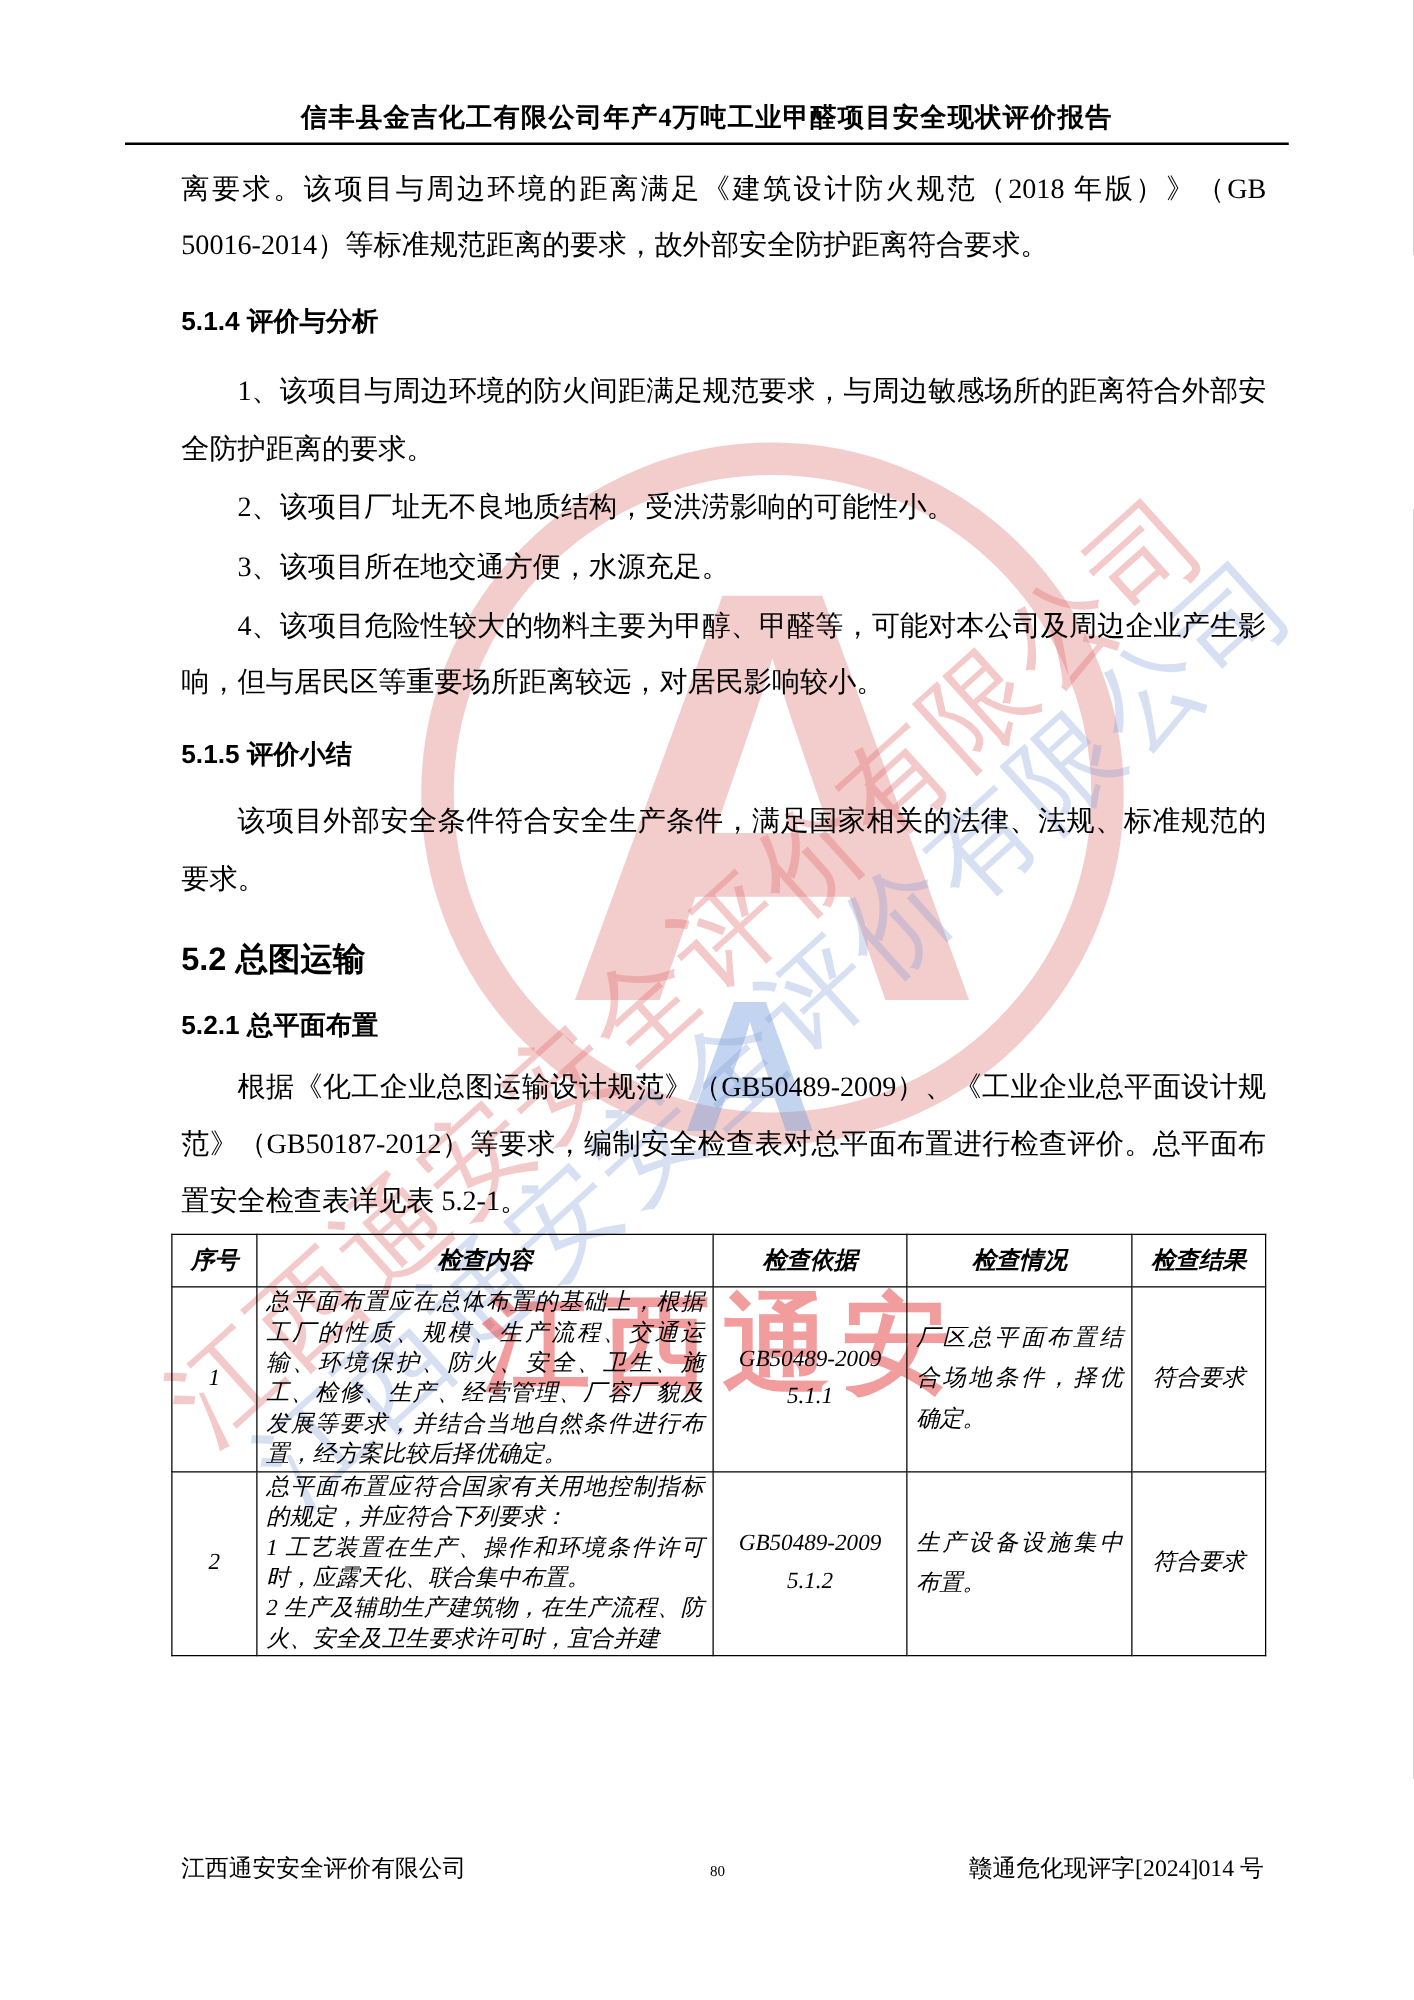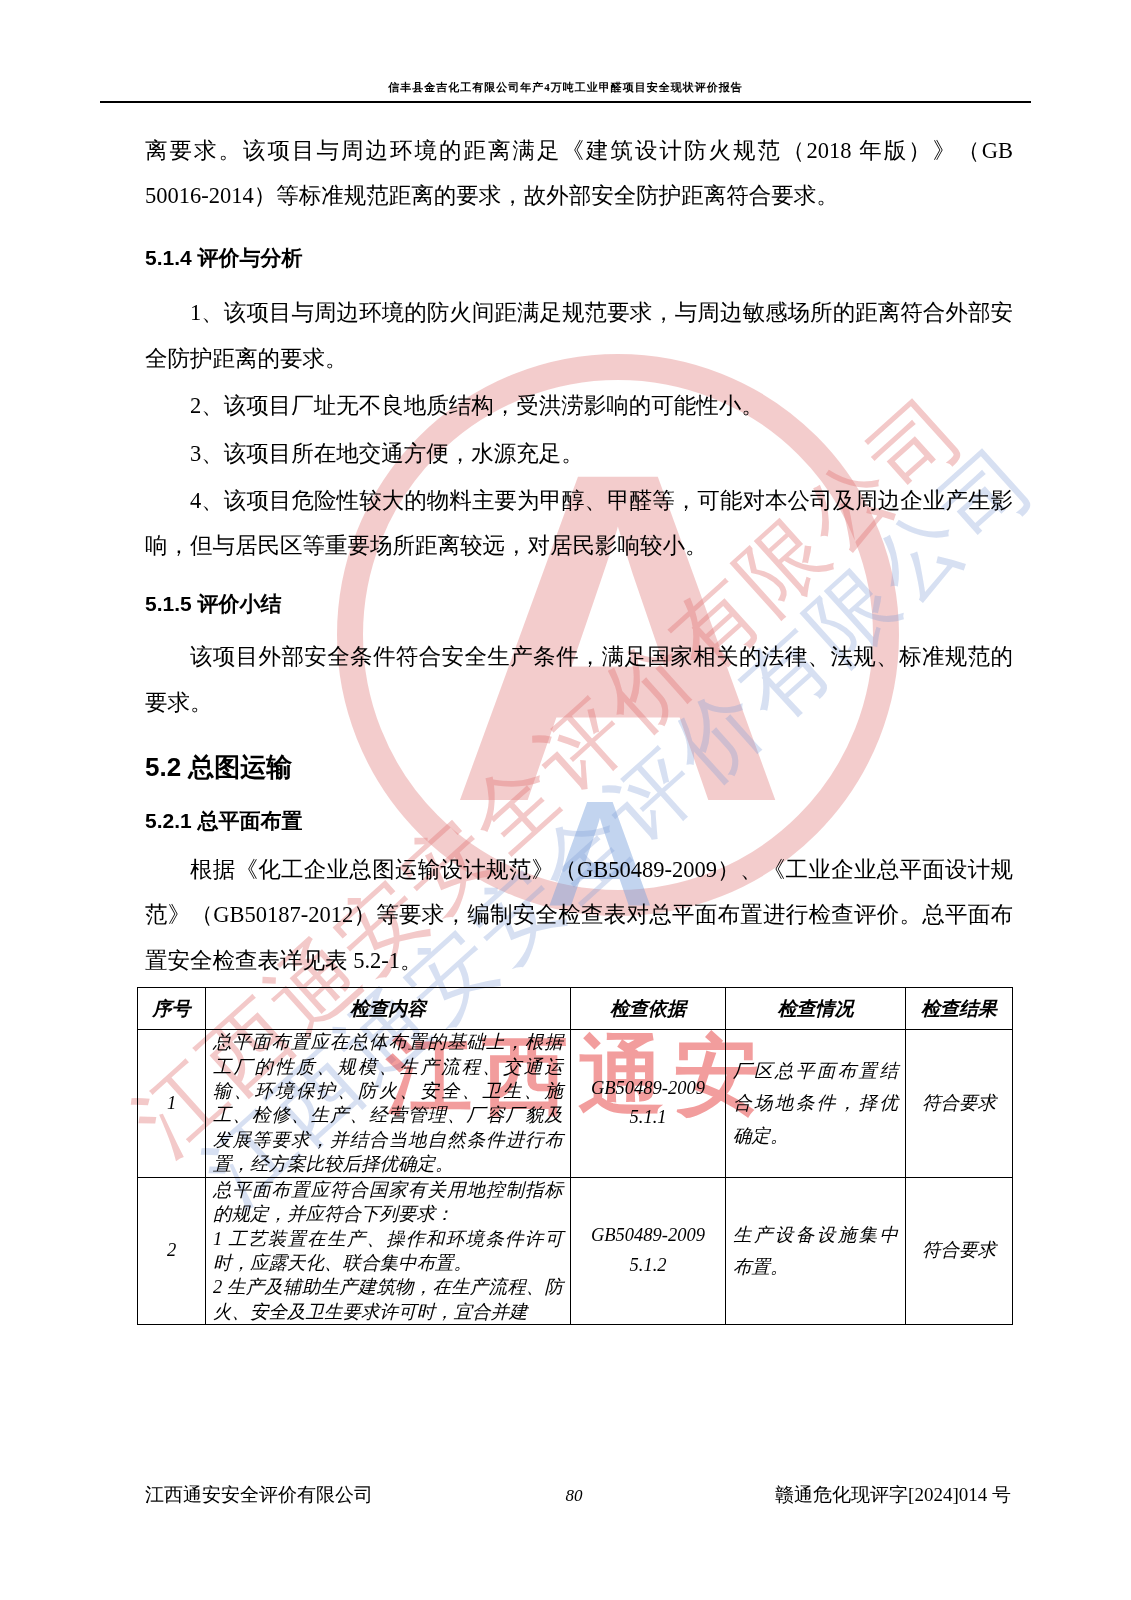--- a/index.html
+++ b/index.html
@@ -22,21 +22,21 @@
     pointer-events: none;
   }
   
   .doc-header {
     position: absolute;
     top: 80px;
     left: 100px;
     right: 100px;
     z-index: 2;
     text-align: center;
-    font-size: 11px;
+    font-size: 21px;
     font-weight: bold;
     letter-spacing: 1px;
     padding-bottom: 6px;
     border-bottom: 2px solid #000;
   }
   
   .content {
     position: absolute;
     top: 128px;
     left: 145px;
@@ -106,21 +106,21 @@
     position: absolute;
     left: 145px;
     right: 120px;
     bottom: 92px;
     z-index: 2;
     display: flex;
     justify-content: space-between;
     align-items: baseline;
     font-size: 19px;
   }
-  .doc-footer .page-num { font-size: 17px; font-style: italic; }
+  .doc-footer .page-num { font-size: 12px; }
 </style>
 </head>
 <body>
 
 <div class="page">
 
   <div class="watermark">
     <svg width="1131" height="1600" viewBox="0 0 1131 1600">
 
       <circle cx="618" cy="635" r="268" fill="none" stroke="rgba(224,120,120,0.38)" stroke-width="26"></circle>

